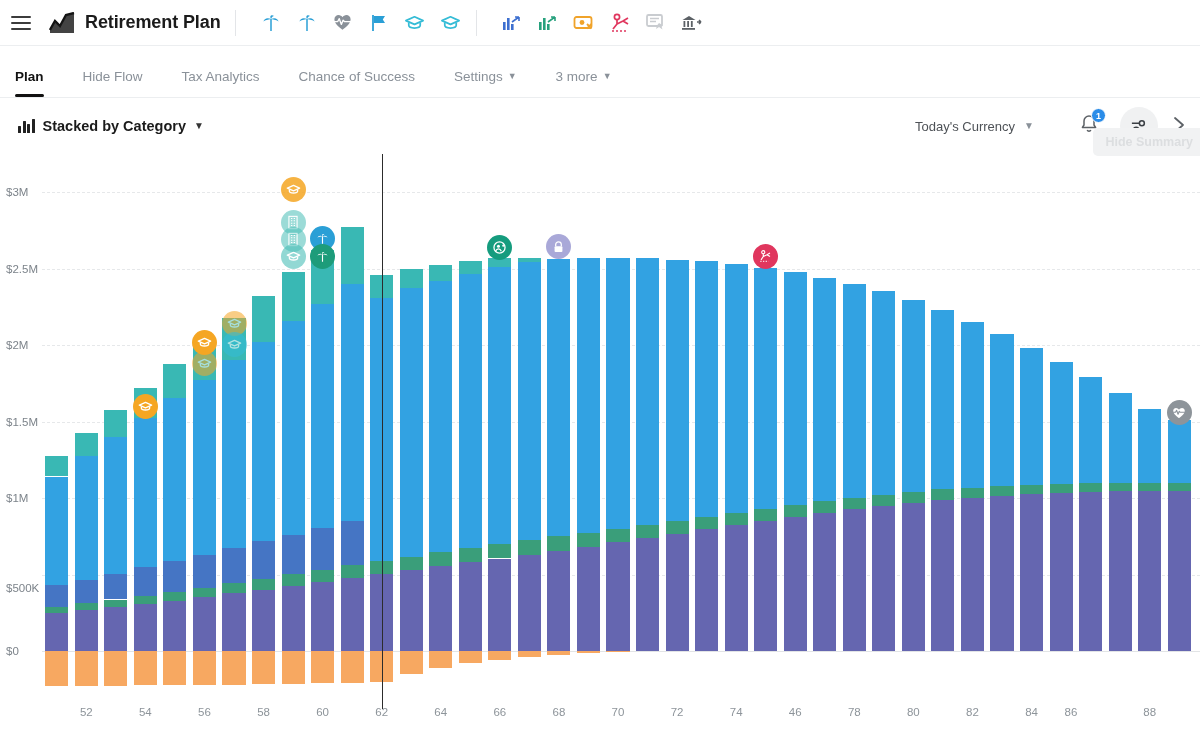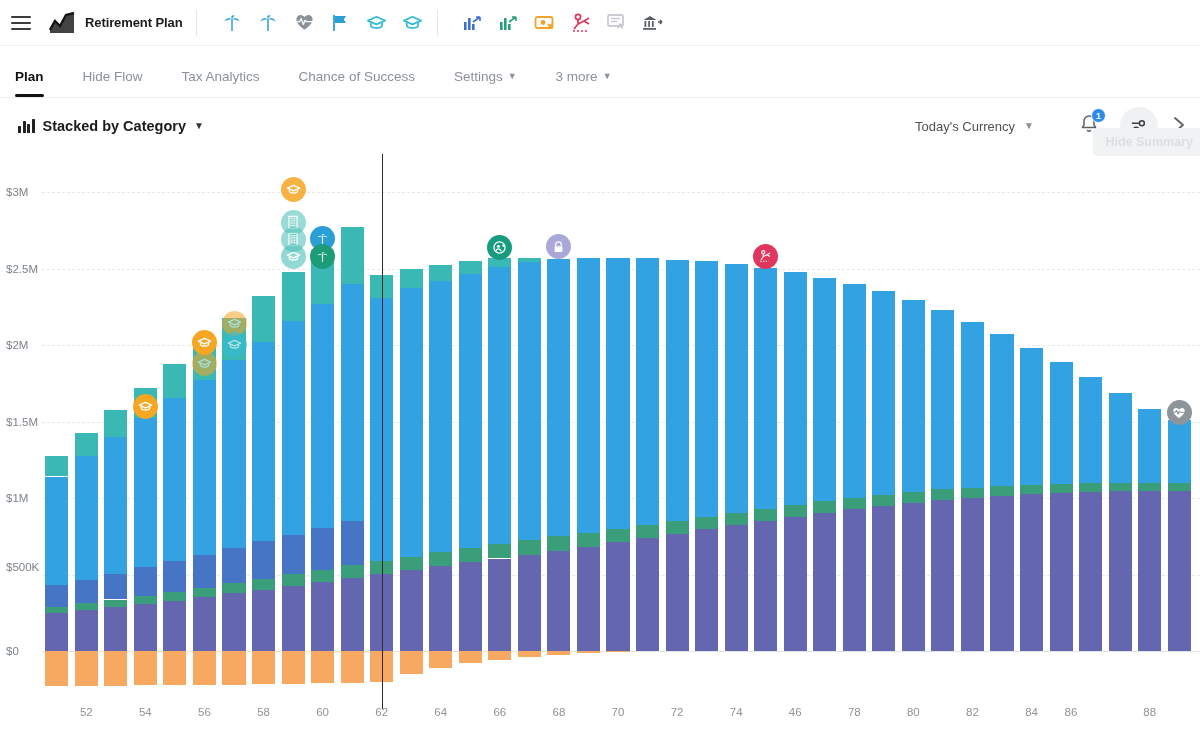--- a/index.html
+++ b/index.html
@@ -22,21 +22,21 @@
   .hamburger {
     width: 20px; height: 14px;
     margin-left: 11px; margin-right: 18px;
     display: flex; flex-direction: column; justify-content: space-between;
     cursor: pointer;
   }
   .hamburger span { display: block; height: 2px; background: #3c3c3c; border-radius: 1px; }
 
   .app-logo { width: 26px; height: 22px; margin-right: 10px; }
   .app-title {
-    font-size: 13px; font-weight: bold; color: #1b1b1b;
+    font-size: 18px; font-weight: bold; color: #1b1b1b;
     letter-spacing: -0.1px;
     white-space: nowrap;
   }
   .tb-sep {
     width: 1px; height: 26px; background: #e3e5e8; margin: 0 14px;
   }
   .tb-icons { display: flex; align-items: center; gap: 14px; margin-left: 10px; }
   .tb-icon { width: 22px; height: 22px; display: flex; align-items: center; justify-content: center; cursor: pointer; }
 
   
@@ -369,21 +369,21 @@
         <div class="ylabel" style="top: 38.2479px;">$3M</div>
         <div class="gridline" style="top: 114.744px;"></div>
         <div class="ylabel" style="top: 115px;">$2.5M</div>
         <div class="gridline" style="top: 191.239px;"></div>
         <div class="ylabel" style="top: 191.239px;">$2M</div>
         <div class="gridline" style="top: 267.735px;"></div>
         <div class="ylabel" style="top: 267.735px;">$1.5M</div>
         <div class="gridline" style="top: 344.231px;"></div>
         <div class="ylabel" style="top: 344.231px;">$1M</div>
         <div class="gridline" style="top: 420.726px;"></div>
-        <div class="ylabel" style="top: 413px;">$500K</div>
+        <div class="ylabel" style="top: 434px;">$500K</div>
         <div class="zeroline" style="top: 497.222px;"></div>
         <div class="ylabel" style="top: 497.222px;">$0</div>
       </div>
     <div class="bars" id="bars-layer">
         <div class="bar" style="left: 45.2492px; width: 23.04px; top: 0px; height: 537px;">
           <div class="seg" style="top: 459.28px; height: 37.9419px; background: rgb(101, 102, 176);"></div>
           <div class="seg" style="top: 452.549px; height: 6.73162px; background: rgb(58, 158, 122);"></div>
           <div class="seg" style="top: 431.436px; height: 21.1128px; background: rgb(69, 117, 196);"></div>
           <div class="seg" style="top: 322.506px; height: 108.93px; background: rgb(50, 162, 226);"></div>
           <div class="seg" style="top: 301.699px; height: 20.8068px; background: rgb(57, 184, 180);"></div>

